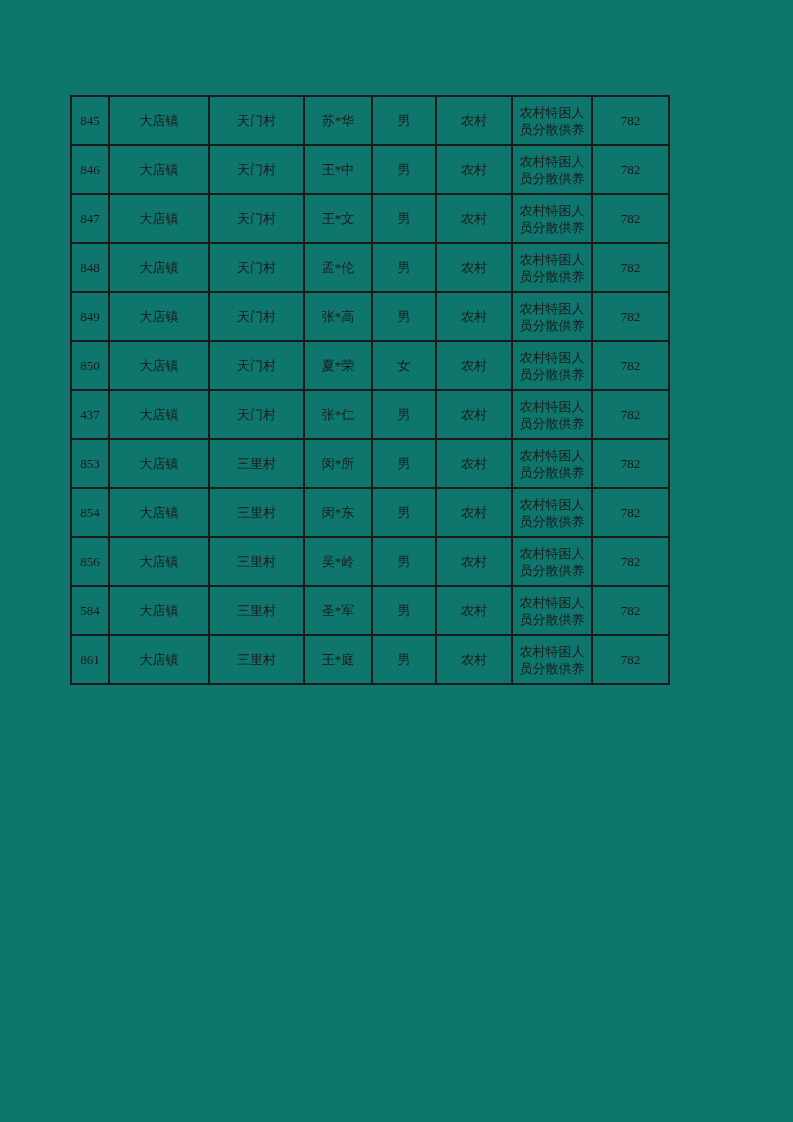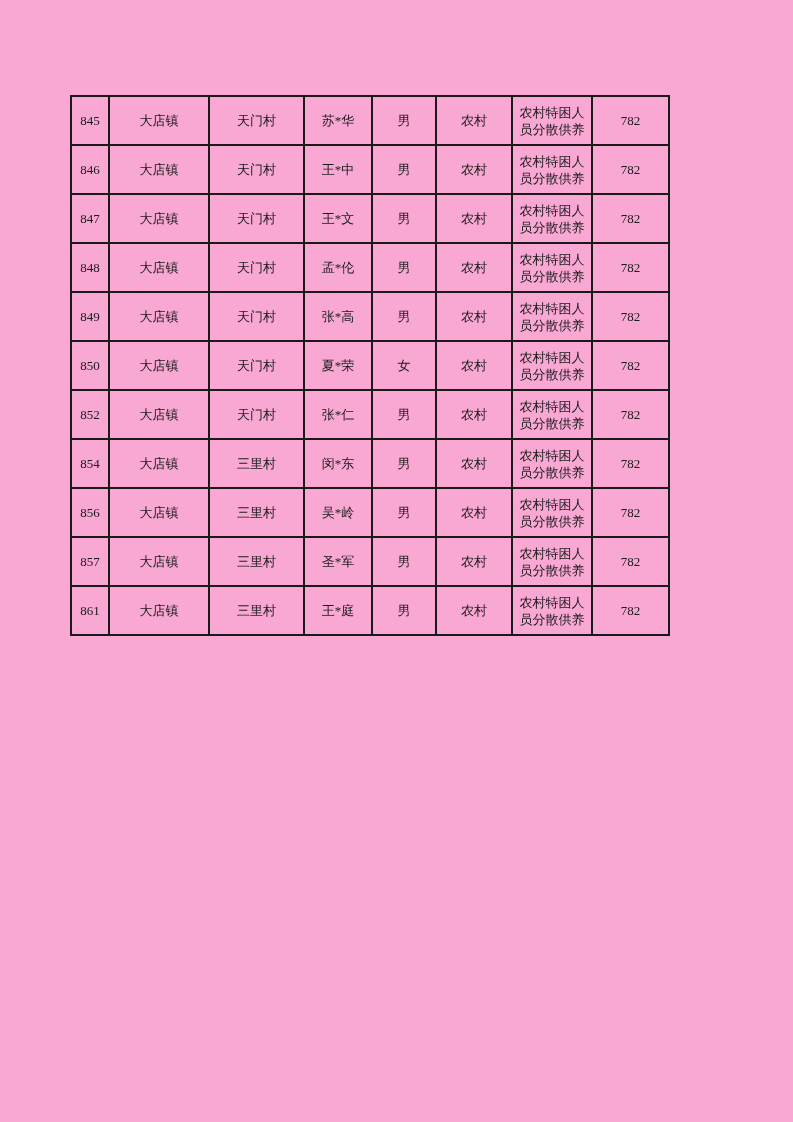--- a/index.html
+++ b/index.html
@@ -4,21 +4,21 @@
 <style>
   html, body {
     margin: 0;
     padding: 0;
     background: #ffffff;
   }
   .page {
     position: relative;
     width: 793px;
     height: 1122px;
-    background: #f9a8d4;
+    background: #0f766e;
     overflow: hidden;
     font-family: "Liberation Serif", "DejaVu Serif", serif;
   }
   table.roster {
     position: absolute;
     left: 70px;
     top: 95px;
     border-collapse: collapse;
     table-layout: fixed;
     width: 598px;
@@ -114,24 +114,34 @@
     <td>850</td>
     <td>大店镇</td>
     <td>天门村</td>
     <td>夏*荣</td>
     <td>女</td>
     <td>农村</td>
     <td>农村特困人员分散供养</td>
     <td>782</td>
   </tr>
         <tr>
-    <td>852</td>
+    <td>437</td>
     <td>大店镇</td>
     <td>天门村</td>
     <td>张*仁</td>
+    <td>男</td>
+    <td>农村</td>
+    <td>农村特困人员分散供养</td>
+    <td>782</td>
+  </tr>
+        <tr>
+    <td>853</td>
+    <td>大店镇</td>
+    <td>三里村</td>
+    <td>闵*所</td>
     <td>男</td>
     <td>农村</td>
     <td>农村特困人员分散供养</td>
     <td>782</td>
   </tr>
         <tr>
     <td>854</td>
     <td>大店镇</td>
     <td>三里村</td>
     <td>闵*东</td>
@@ -144,21 +154,21 @@
     <td>856</td>
     <td>大店镇</td>
     <td>三里村</td>
     <td>吴*岭</td>
     <td>男</td>
     <td>农村</td>
     <td>农村特困人员分散供养</td>
     <td>782</td>
   </tr>
         <tr>
-    <td>857</td>
+    <td>584</td>
     <td>大店镇</td>
     <td>三里村</td>
     <td>圣*军</td>
     <td>男</td>
     <td>农村</td>
     <td>农村特困人员分散供养</td>
     <td>782</td>
   </tr>
         <tr>
     <td>861</td>

